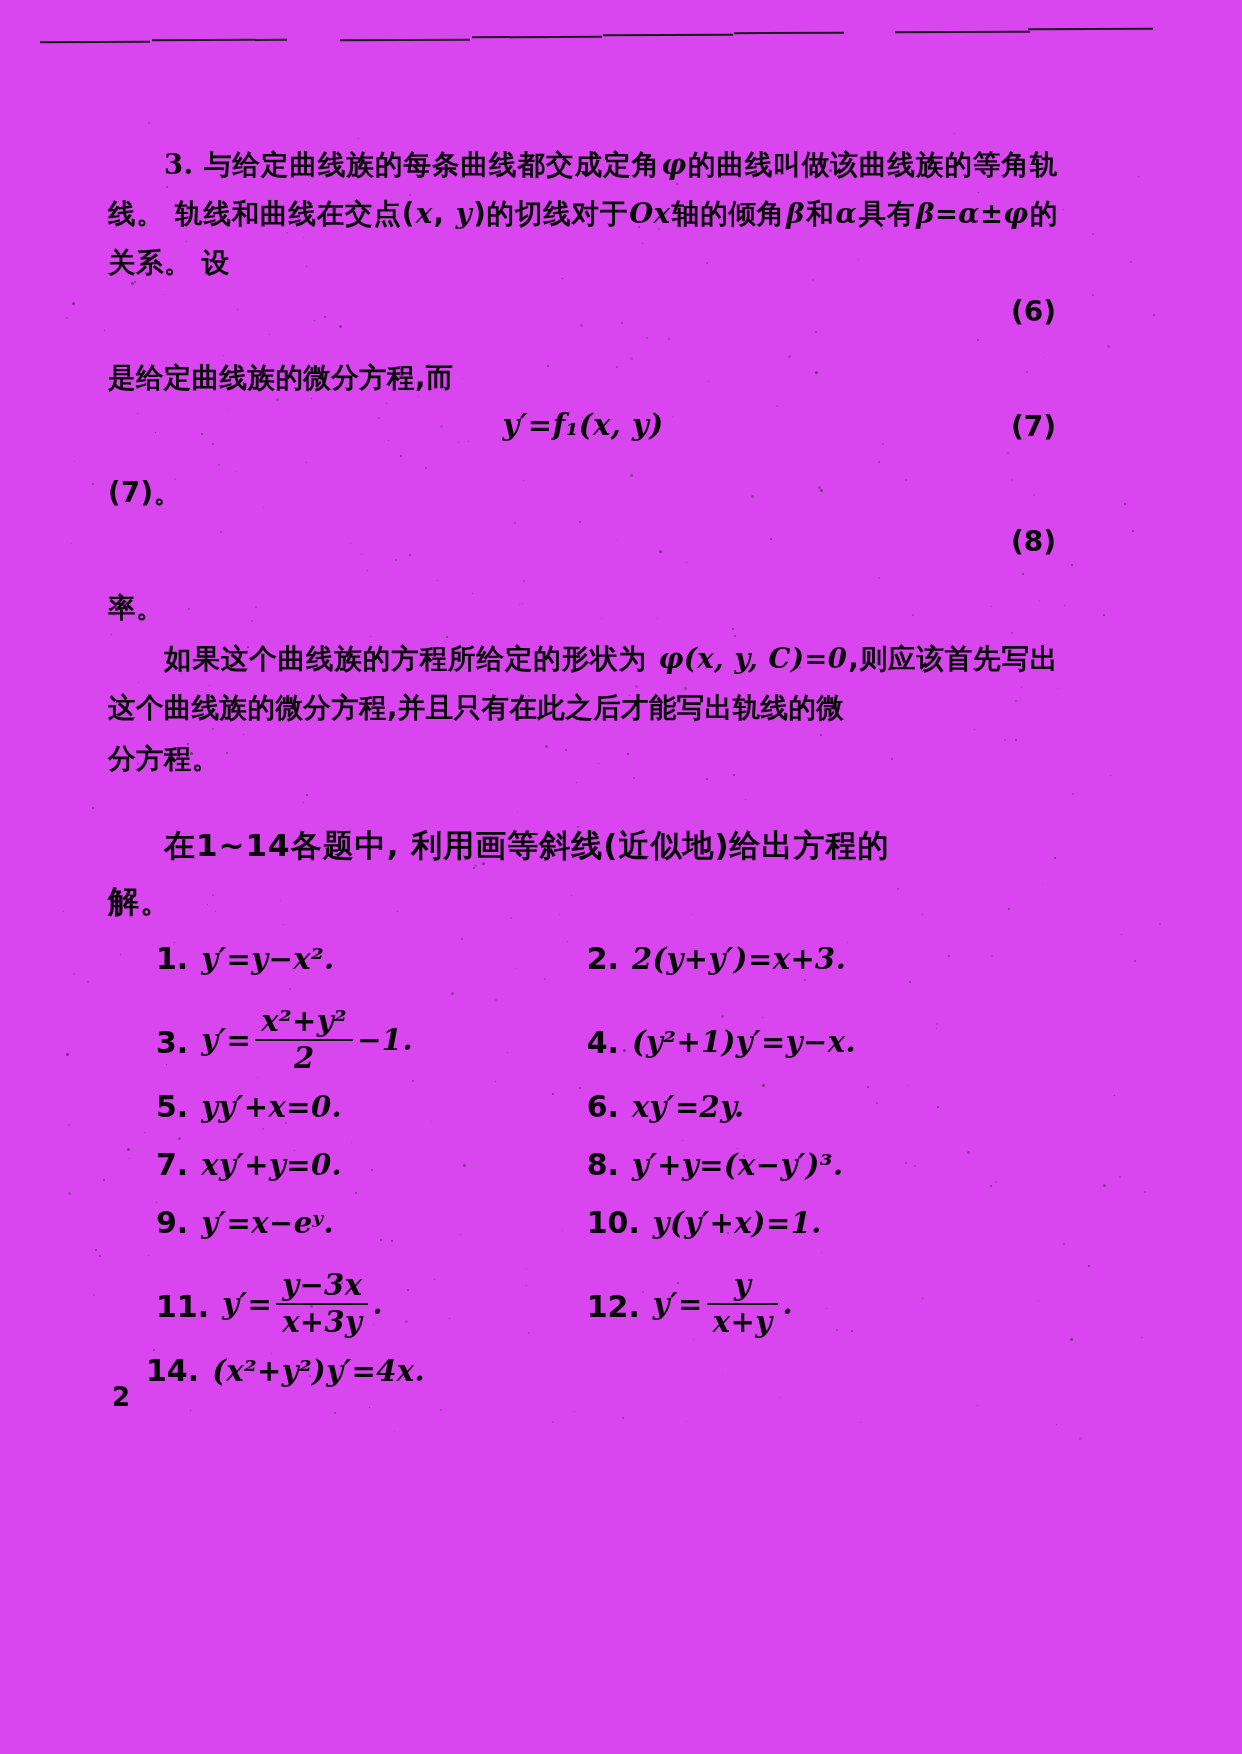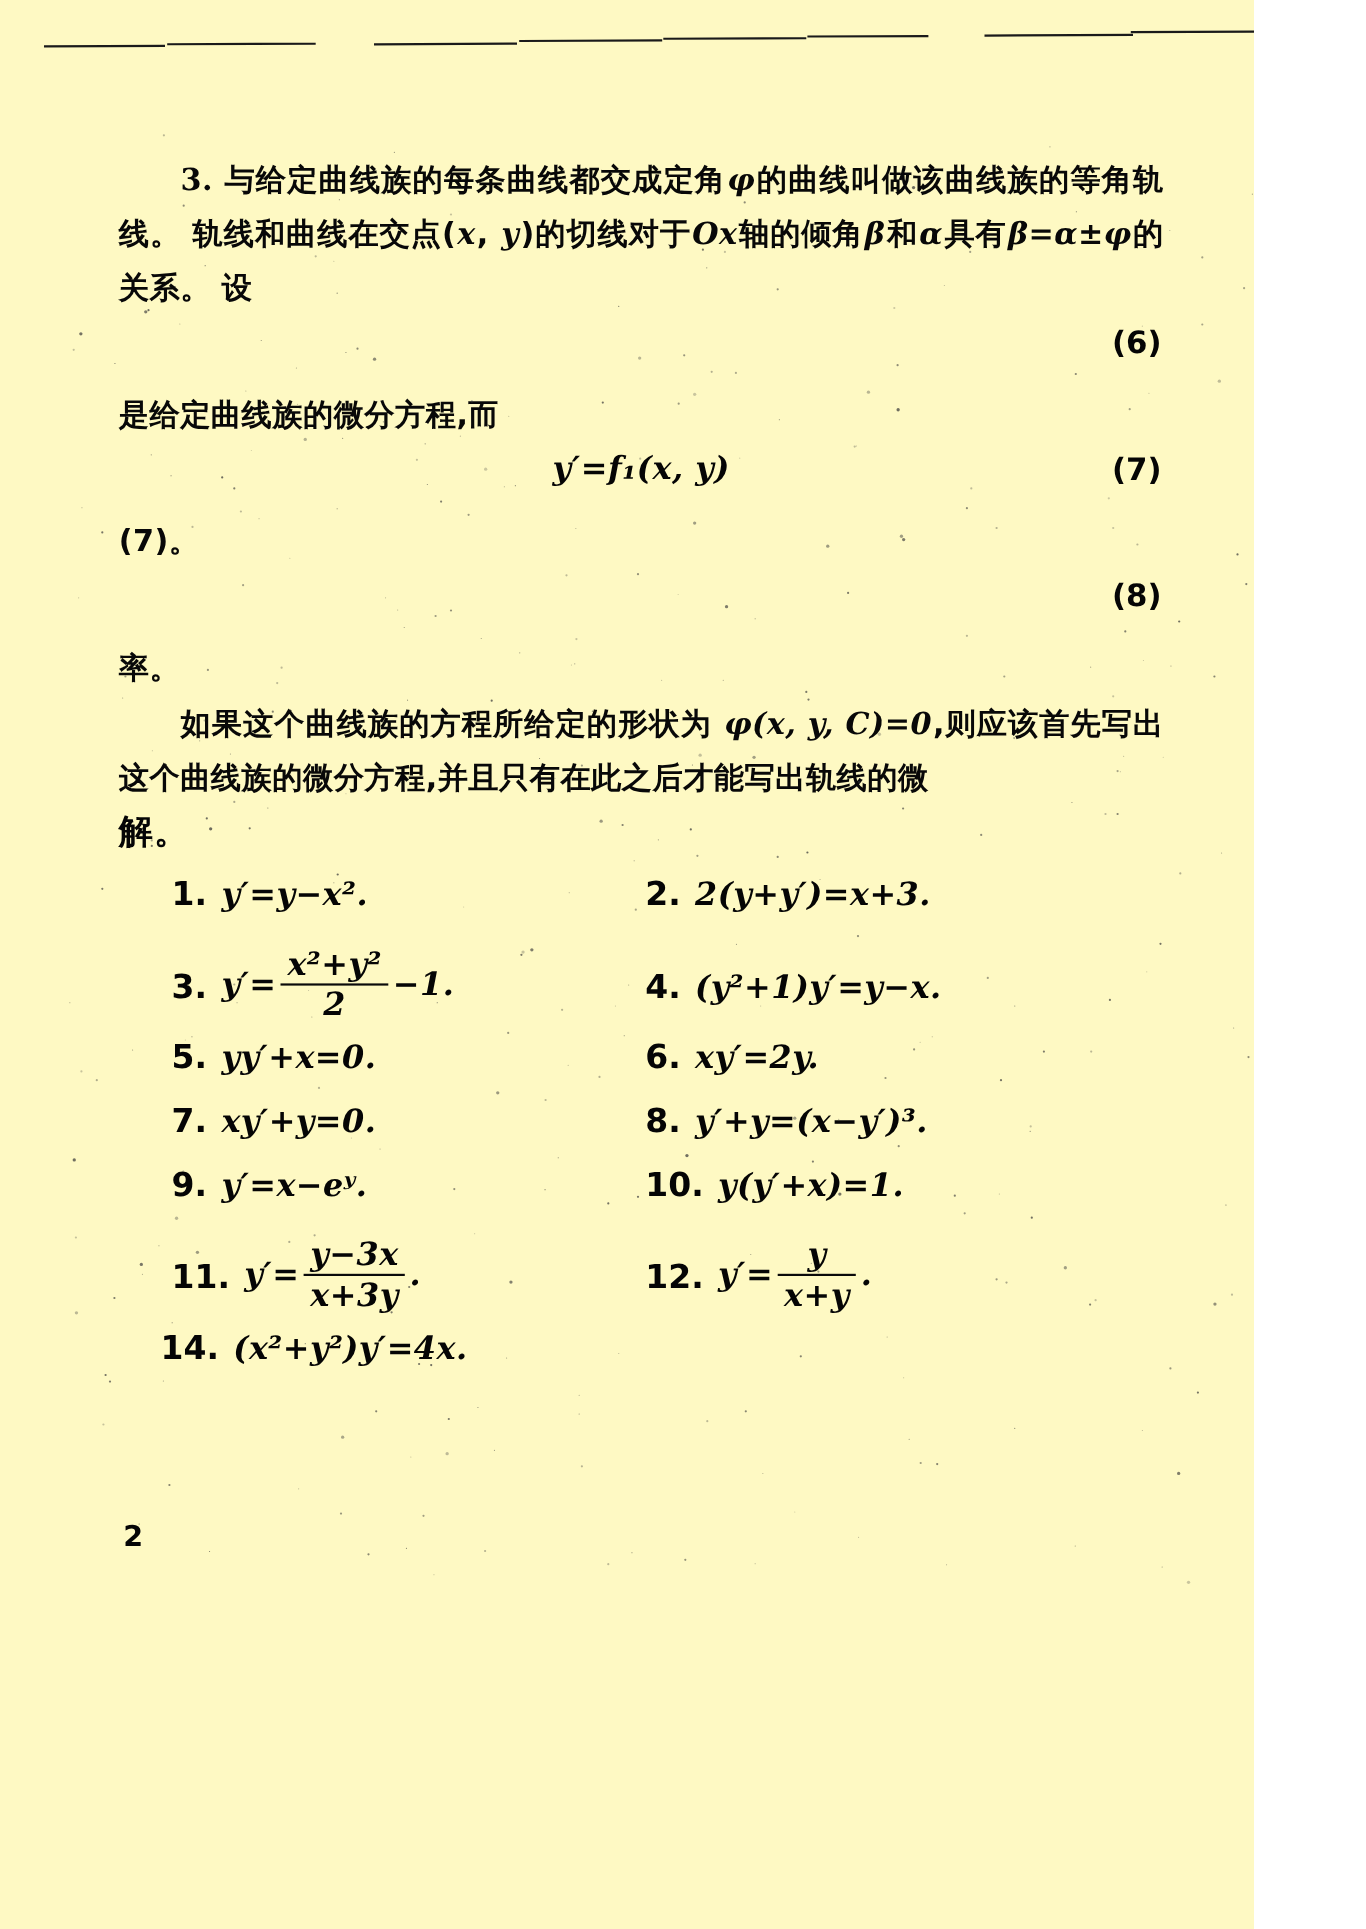--- a/index.html
+++ b/index.html
@@ -5,23 +5,23 @@
   html, body {
     margin: 0;
     padding: 0;
     background: #ffffff;
   }
   body {
     font-family: "DejaVu Sans", "Liberation Sans", sans-serif;
   }
   #page {
     position: relative;
-    width: 1140px;
+    width: 1242px;
     height: 1754px;
-    background: #fef9c3;
+    background: #d946ef;
     overflow: hidden;
     color: #050505;
   }
 
   
   .speckle {
     position: absolute;
     background: #3a3a3a;
     border-radius: 50%;
     opacity: .55;
@@ -209,21 +209,25 @@
 
     <div class="eq-row">
       <div class="eq-num">(8)</div>
     </div>
 
     <p class="para">率。</p>
 
     <p class="para indent">
       <span>如果这个曲线族的方程所给定的形状为 </span><span class="mathvar">φ(x, y, C)=0</span><span>,则应该首</span><span>先写出这个曲线族的微分方程,并且只有在此之后才能写出轨线的微</span>
     </p>
-
+    <p class="para">分方程。</p>
+
+    <div class="section-head">
+      <span>在1~14各题中, 利用画等斜线(近似地)给出方程的</span>
+    </div>
     <div class="section-head tail" style="text-indent:0; margin-top:-6px;">
       <span>解。</span>
     </div>
 
     <div class="ex-grid">
 
       <div class="ex-row">
         <div class="ex-cell left">
           <span class="ex-num">1.</span>
           <span class="ex-eq">y′=y−x².</span>

